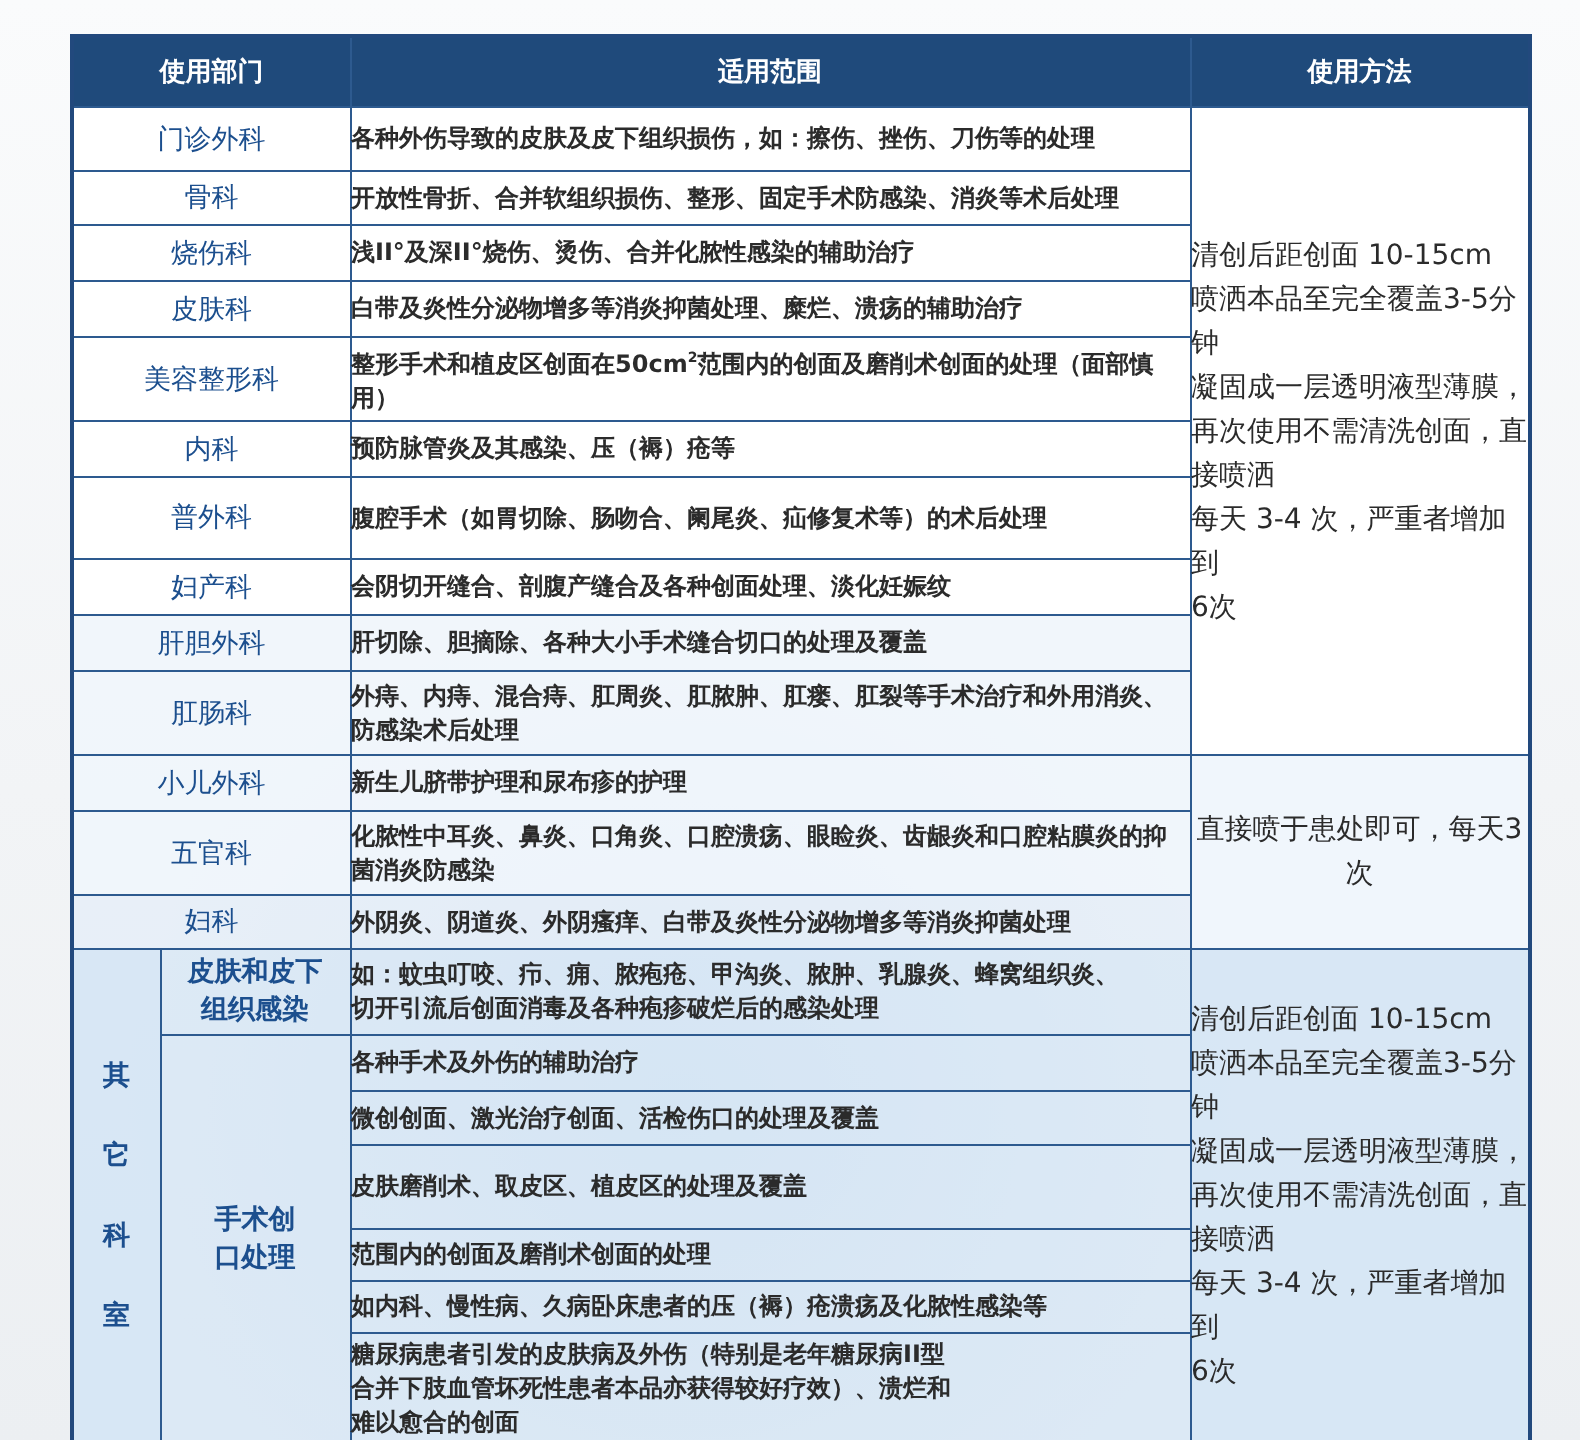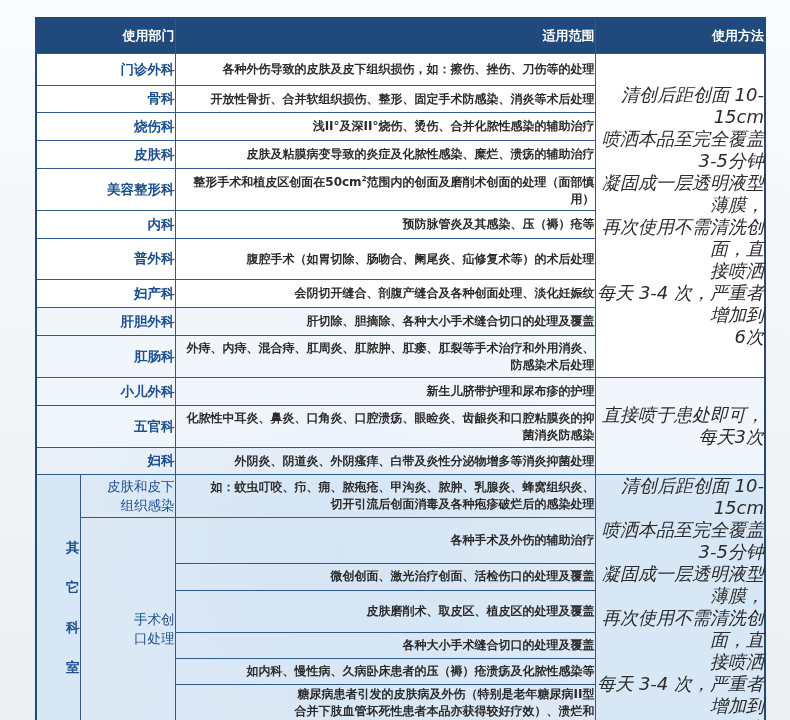--- a/index.html
+++ b/index.html
@@ -20,61 +20,59 @@
     border-collapse:collapse;
     table-layout:fixed;
     border:2px solid #22497d;
     font-size:12px;
     color:#2b2b2b;
   }
   table.main td, table.main th {
     border:1.5px solid #2d5a8f;
     padding:0;
     vertical-align:middle;
-    text-align:right;
   }
   thead th {
     background:#1f4a7b;
     color:#ffffff;
     font-weight:bold;
     font-size:13px;
     height:34px;
     text-align:center;
     border-color:#1f4a7b;
   }
   td.dept {
     color:#1c4f8e;
-    font-weight:bold;
+    font-weight:normal;
     font-size:13.5px;
     text-align:center;
   }
   td.scope {
     padding:3px 10px 3px 10px;
     line-height:17px;
     text-align:left;
     font-weight:bold;
   }
   td.method {
     padding:0 10px;
     line-height:22px;
-    font-size:18px;
+    font-size:14px;
     text-align:left;
-    font-style:italic;
   }
   td.method-center { text-align:center; }
   .bg-white { background:rgba(255,255,255,0.97); }
   .bg-light { background:rgba(240,246,252,0.85);margin-top:27px; }
   .bg-lighter { background:rgba(228,238,248,0.75); }
   .bg-blue { background:rgba(214,230,245,0.72); }
   td.other-label {
     color:#1c4f8e; font-weight:bold; font-size:13.5px;
     text-align:center; line-height:40px;
   }
   td.sub-dept {
-    color:#1c4f8e; font-weight:normal; font-size:13.5px;
+    color:#1c4f8e; font-weight:bold; font-size:13.5px;
     text-align:center; line-height:19px;
   }
   sup { font-size:7px; }
   .line { display:block; }
 </style>
 </head>
 <body>
 
 <div class="bg-glow"></div>
 
@@ -110,21 +108,21 @@
     <tr style="height:27px" class="bg-white">
       <td colspan="2" class="dept">骨科</td>
       <td class="scope">开放性骨折、合并软组织损伤、整形、固定手术防感染、消炎等术后处理</td>
     </tr>
     <tr style="height:28px" class="bg-white">
       <td colspan="2" class="dept">烧伤科</td>
       <td class="scope">浅II°及深II°烧伤、烫伤、合并化脓性感染的辅助治疗</td>
     </tr>
     <tr style="height:28px" class="bg-white">
       <td colspan="2" class="dept">皮肤科</td>
-      <td class="scope">皮肤及粘膜病变导致的炎症及化脓性感染、糜烂、溃疡的辅助治疗</td>
+      <td class="scope">白带及炎性分泌物增多等消炎抑菌处理、糜烂、溃疡的辅助治疗</td>
     </tr>
     <tr style="height:42px" class="bg-white">
       <td colspan="2" class="dept">美容整形科</td>
       <td class="scope"><span>整形手术和植皮区创面在50cm</span><sup>2</sup><span>范围内的创面及磨削术创面的处理（面部慎用）</span></td>
     </tr>
     <tr style="height:28px" class="bg-white">
       <td colspan="2" class="dept">内科</td>
       <td class="scope">预防脉管炎及其感染、压（褥）疮等</td>
     </tr>
     <tr style="height:41px" class="bg-white">
@@ -190,21 +188,21 @@
       </td>
       <td class="scope">各种手术及外伤的辅助治疗</td>
     </tr>
     <tr style="height:27px" class="bg-blue">
       <td class="scope">微创创面、激光治疗创面、活检伤口的处理及覆盖</td>
     </tr>
     <tr style="height:42px" class="bg-blue">
       <td class="scope">皮肤磨削术、取皮区、植皮区的处理及覆盖</td>
     </tr>
     <tr style="height:26px" class="bg-blue">
-      <td class="scope">各种大小手术缝合切口的处理及覆盖</td>
+      <td class="scope">范围内的创面及磨削术创面的处理</td>
     </tr>
     <tr style="height:26px" class="bg-blue">
       <td class="scope">如内科、慢性病、久病卧床患者的压（褥）疮溃疡及化脓性感染等</td>
     </tr>
     <tr style="height:56px" class="bg-blue">
       <td class="scope">
         <span class="line">糖尿病患者引发的皮肤病及外伤（特别是老年糖尿病II型</span>
         <span class="line">合并下肢血管坏死性患者本品亦获得较好疗效）、溃烂和</span>
         <span class="line">难以愈合的创面</span>
       </td>

